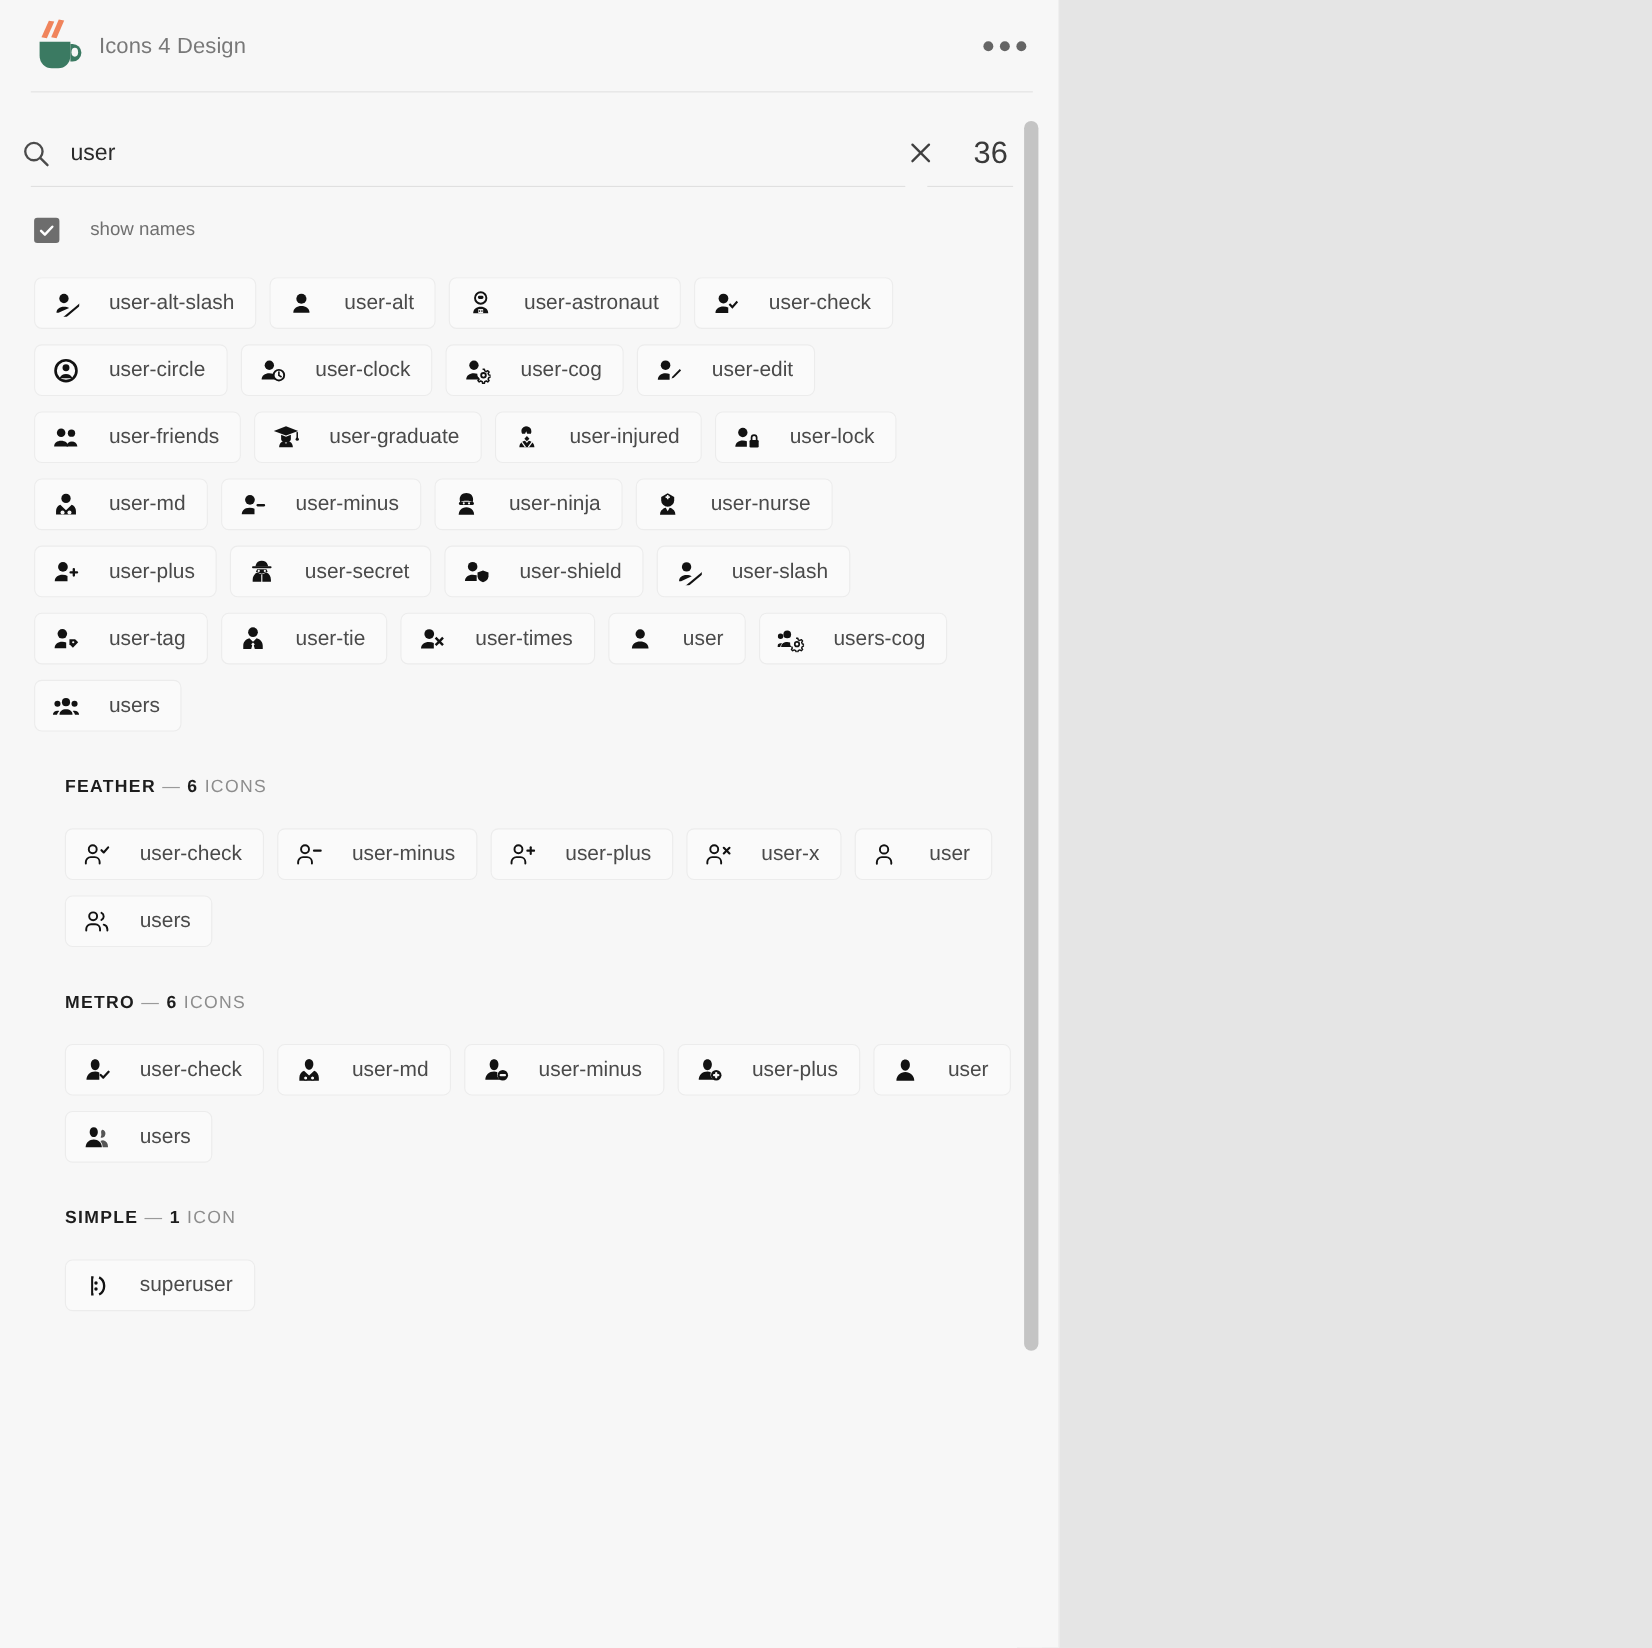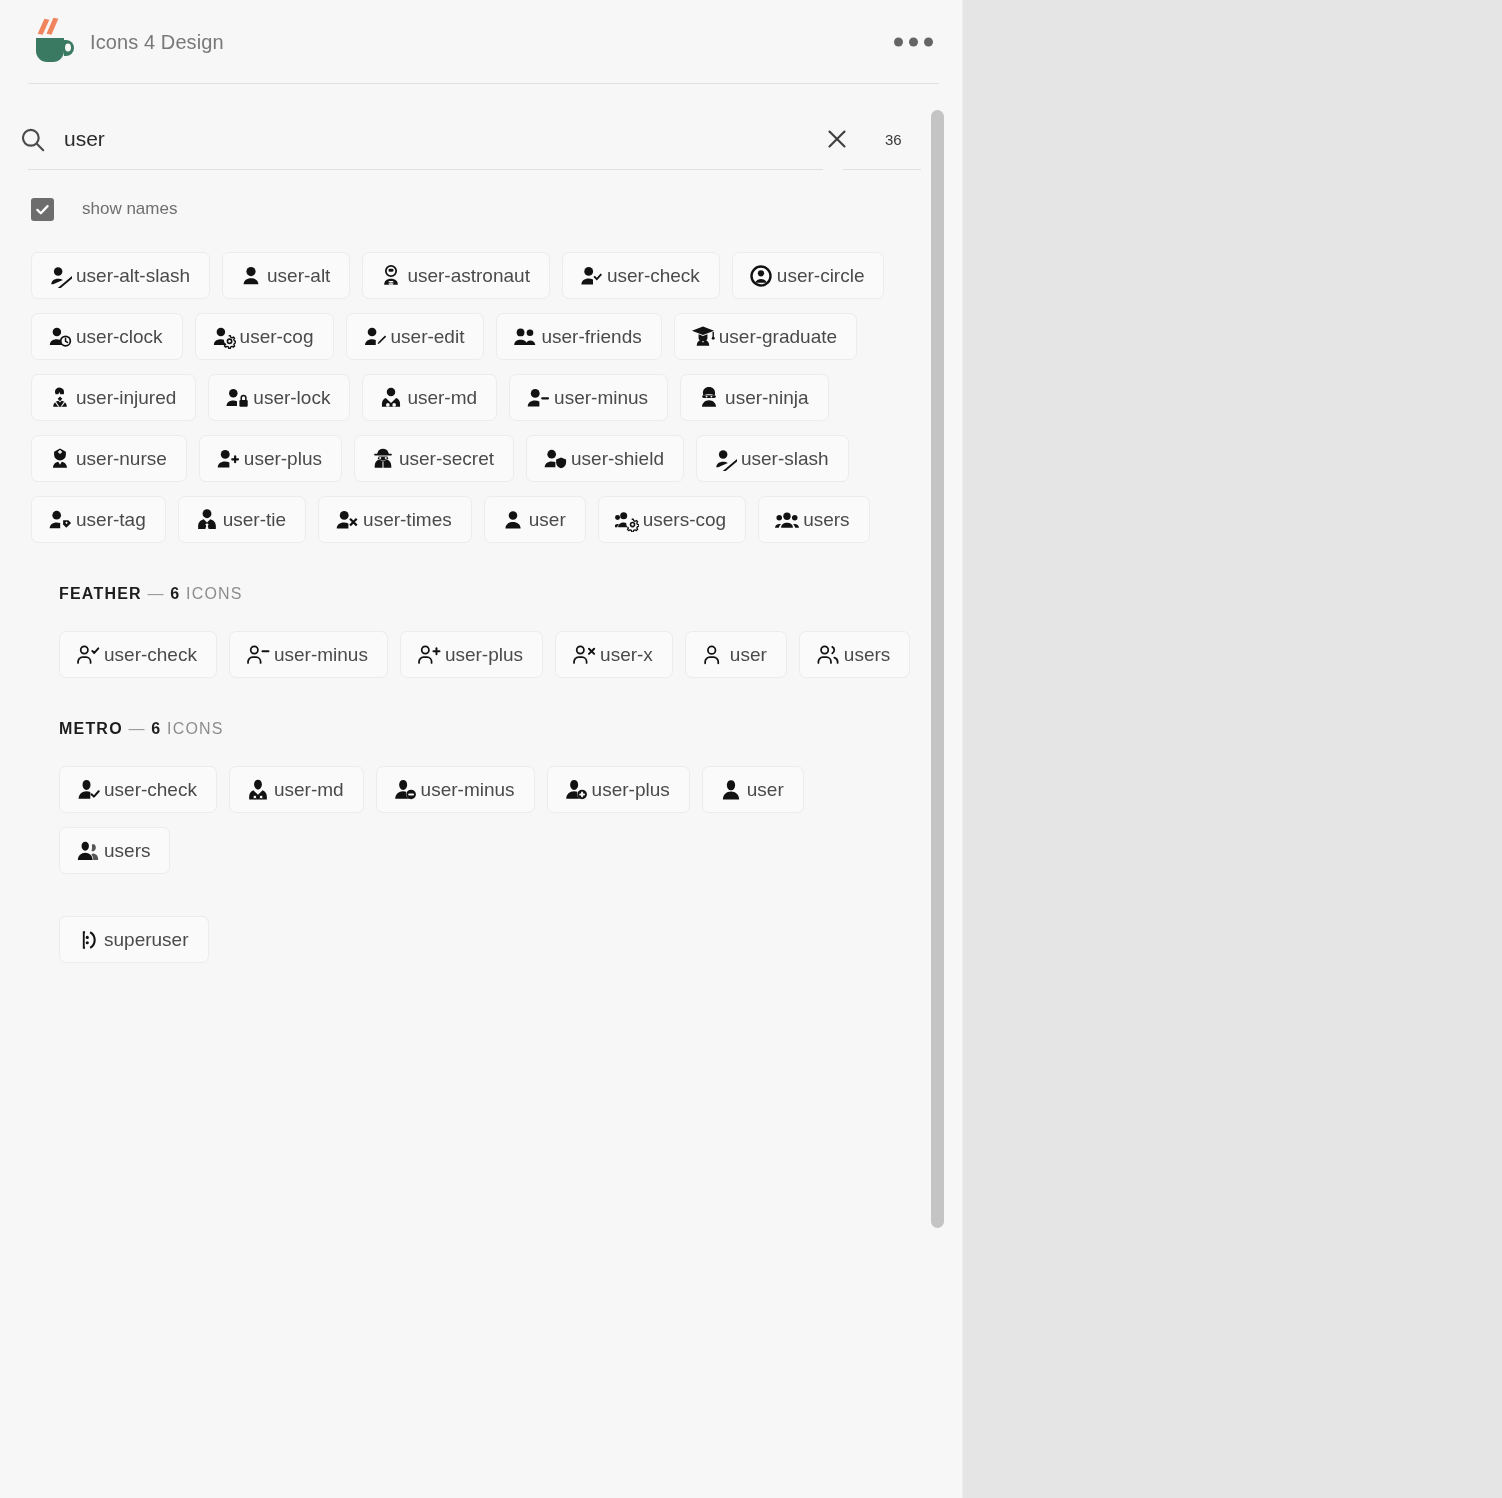--- a/index.html
+++ b/index.html
@@ -55,21 +55,21 @@
     font-size: 21px; color: #2b2b2b; flex: 1 1 auto;
     font-family: "Liberation Sans", sans-serif;
     padding: 0; height: 100%;
   }
   .clear-btn {
     width: 60px; flex: 0 0 60px; display: flex; align-items: center; justify-content: center;
     cursor: pointer;
   }
   .count-box {
     width: 96px; flex: 0 0 96px;
-    font-size: 15px; color: #3a3a3a;
+    font-size: 28px; color: #3a3a3a;
     display: flex; align-items: center;
     padding-left: 18px;
   }
   .under-search { position: absolute; left: 28px; width: 795px; bottom: 0; height: 1px; background: #e0e0e0; }
   .under-count  { position: absolute; left: 843px; width: 78px; bottom: 0; height: 1px; background: #e0e0e0; }
 
   
   .shownames-row {
     display: flex; align-items: center; gap: 28px;
     padding-left: 31px; margin-top: 26px; height: 26px; cursor: pointer;
@@ -95,21 +95,21 @@
     color: #8d8d8d;
   }
   .section-head b { color: #1d1d1d; font-weight: bold; }
   .section-head .dash { color: #9a9a9a; font-weight: normal; }
   .section-head .num { color: #1d1d1d; font-weight: bold; }
   .section-head .unit { color: #8d8d8d; font-weight: normal; }
   .section + .section { margin-top: 42px; margin-left: 28px; }
 
   .chips { display: flex; flex-wrap: wrap; gap: 14px 12px; max-width: 865px; }
   .chip {
-    display: inline-flex; align-items: center; gap: 3px;
+    display: inline-flex; align-items: center; gap: 26px;
     height: 47px; padding: 0 19px 0 15px;
     background: #fafafa;
     border: 1px solid #ececec;
     border-radius: 7px;
     cursor: pointer;
   }
   .chip .glyph { width: 26px; height: 26px; display:flex; align-items:center; justify-content:center; flex:0 0 26px; }
   .chip .glyph svg { display: block; }
   .chip .name { font-size: 19px; color: #4a4a4a; white-space: nowrap; }
 
@@ -610,20 +610,21 @@
                   <path d="M2 22.8c0-4.6 3.6-7.8 8-7.8s8 3.2 8 7.8z"></path>
                   <path d="M18.2 5.4c2 0 3.3 1.7 3.3 3.8s-1.3 4.1-3.3 4.1a3 3 0 0 1-1.4-.3 8.5 8.5 0 0 0 .4-5.6 3 3 0 0 1 1-2z" fill="#555"></path>
                   <path d="M19.2 15.8c2.8.6 4.8 2.8 4.8 6v1h-5.2a10 10 0 0 0-2.2-6.3 9 9 0 0 1 2.6-.7z" fill="#555"></path>
                 </svg>
               </span>
               <span class="name">users</span>
             </div>
           </div>
         </div>
         <div class="section">
+          <div class="section-head"><b>SIMPLE</b><span class="dash"> — </span><span class="num">1</span><span class="unit"> ICON</span></div>
           <div class="chips">
             <div class="chip">
               <span class="glyph">
                 <svg width="24" height="24" viewBox="0 0 26 26" fill="#121212">
                   <path d="M7.4 3.6h2.4v2.2H9.4v14.4h.4v2.2H7.4z"></path>
                   <path d="M15.8 3.6c3.6 1.8 5.6 5.1 5.6 9.4s-2 7.6-5.6 9.4l-1-2c2.8-1.4 4.3-4 4.3-7.4s-1.5-6-4.3-7.4z"></path>
                   <circle cx="12.2" cy="10.2" r="1.7"></circle>
                   <circle cx="12.2" cy="16" r="1.7"></circle>
                 </svg>
               </span>

